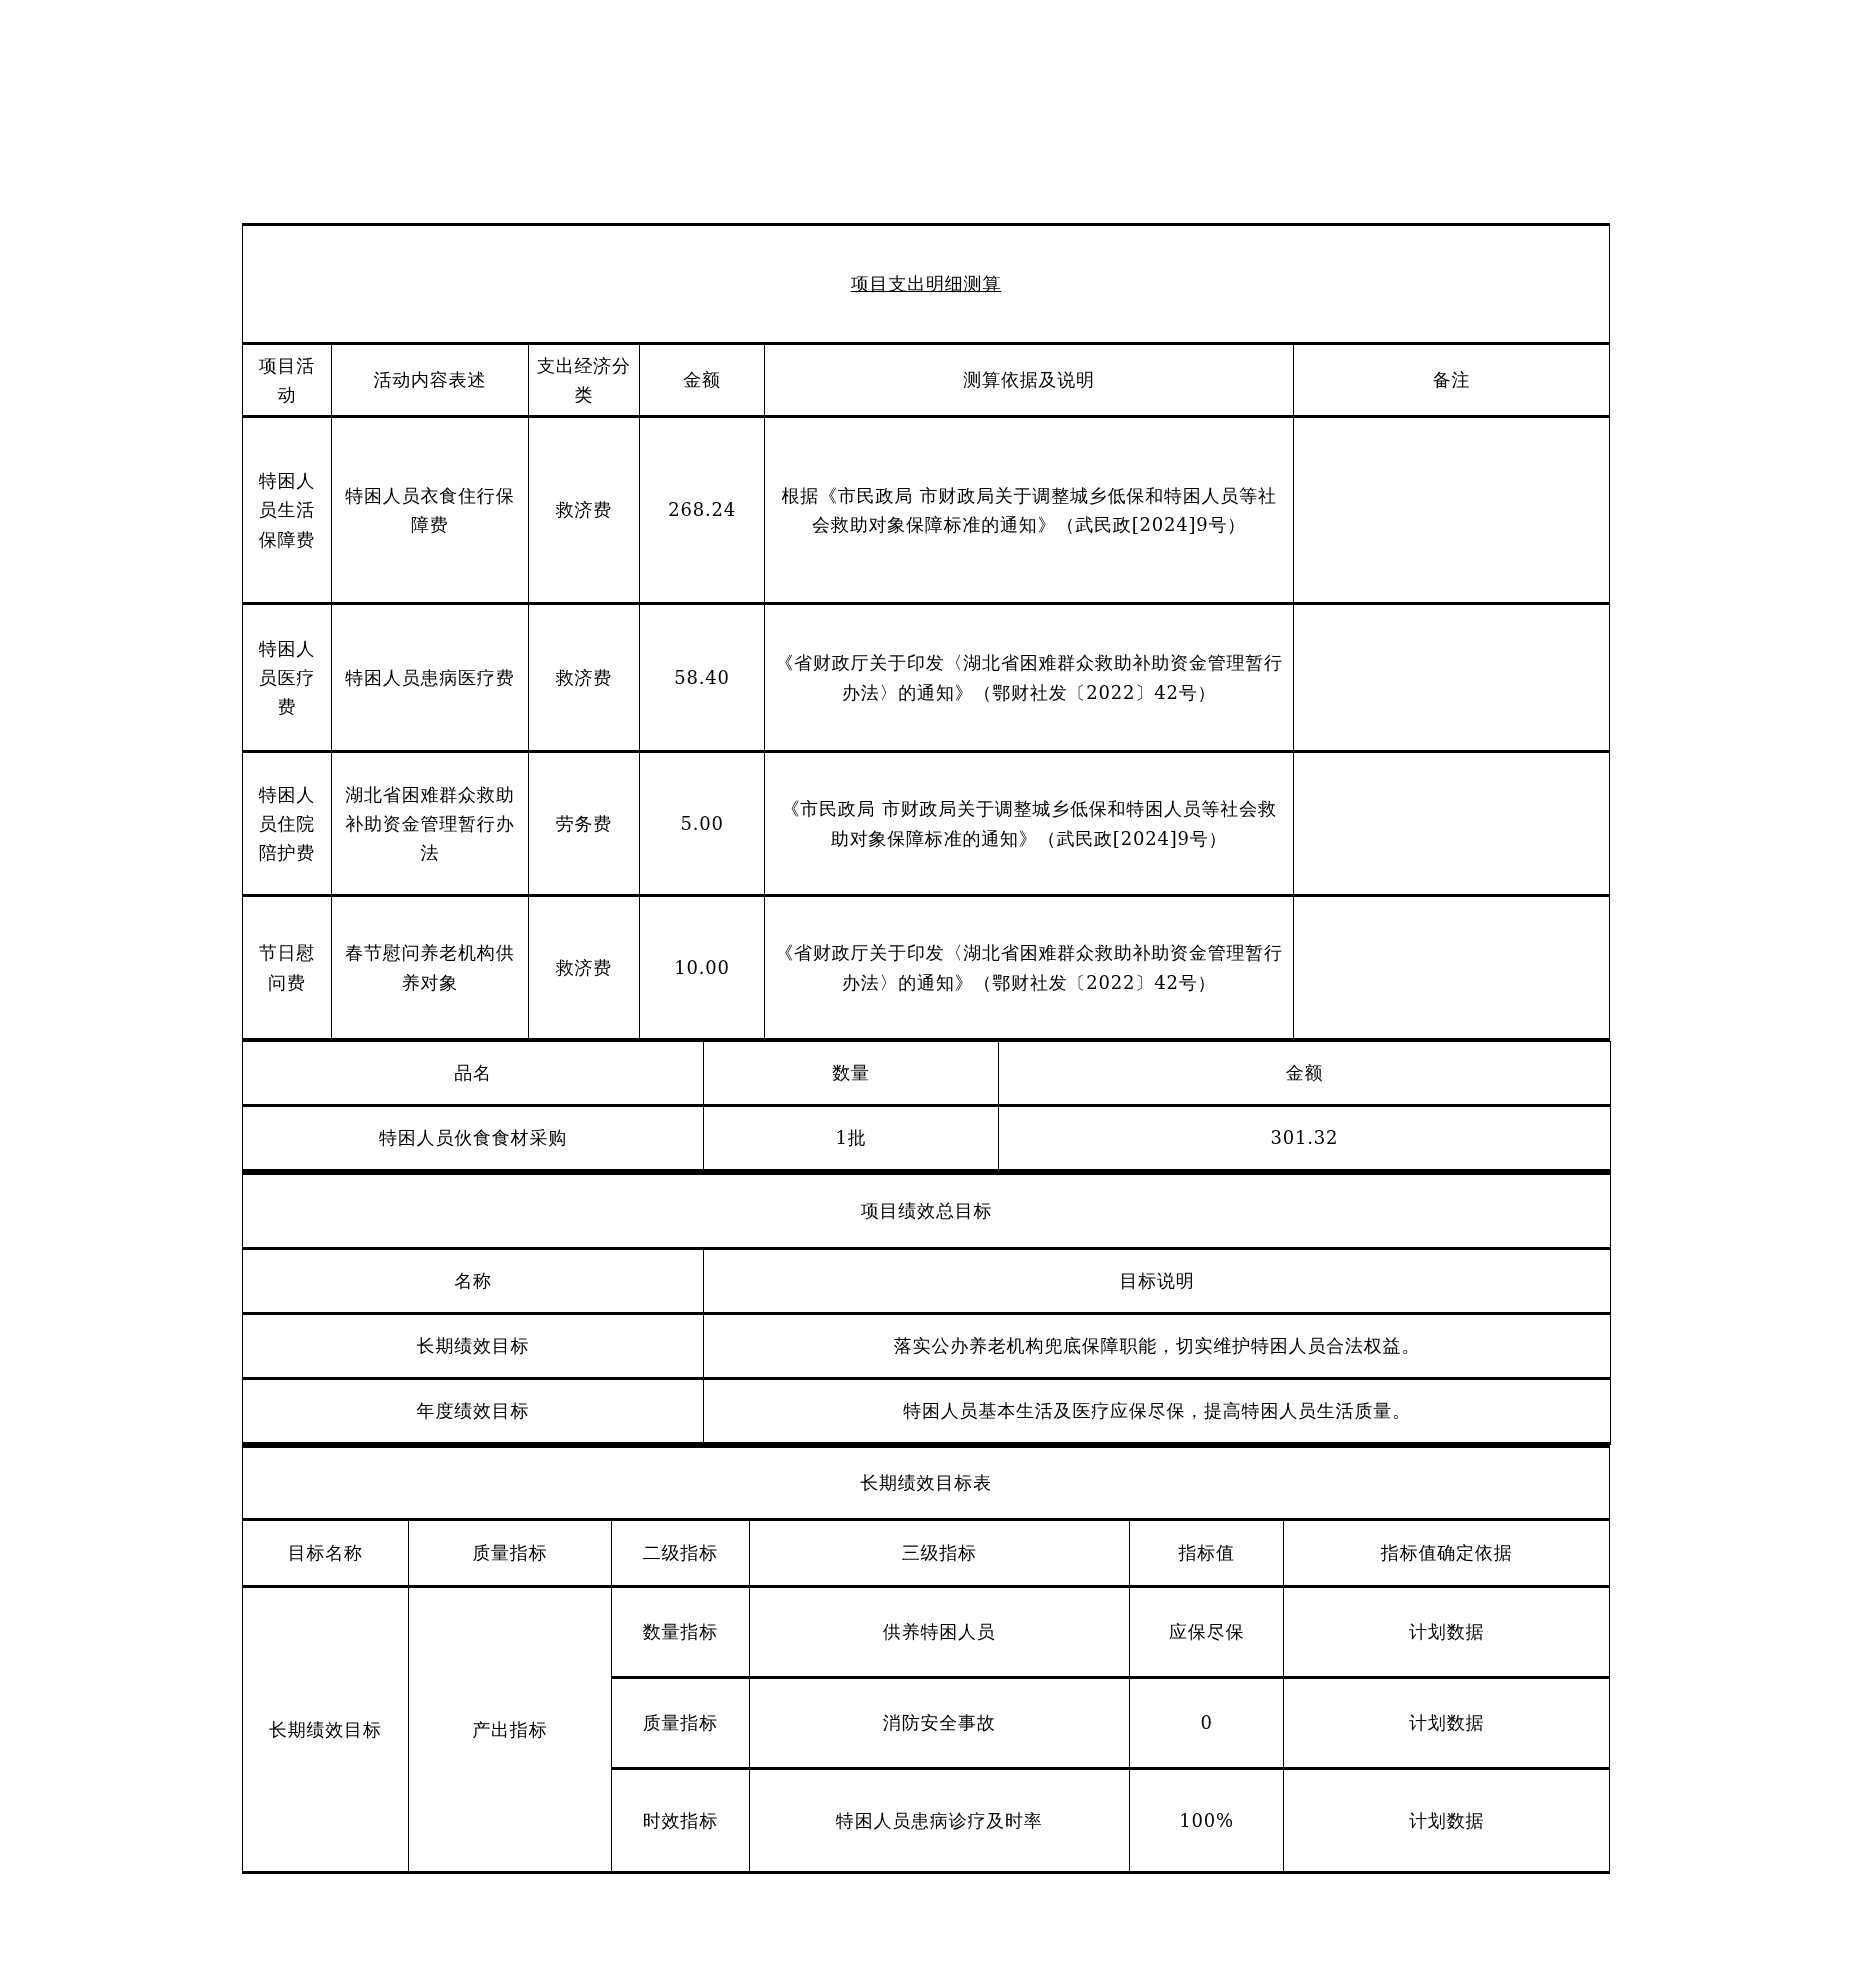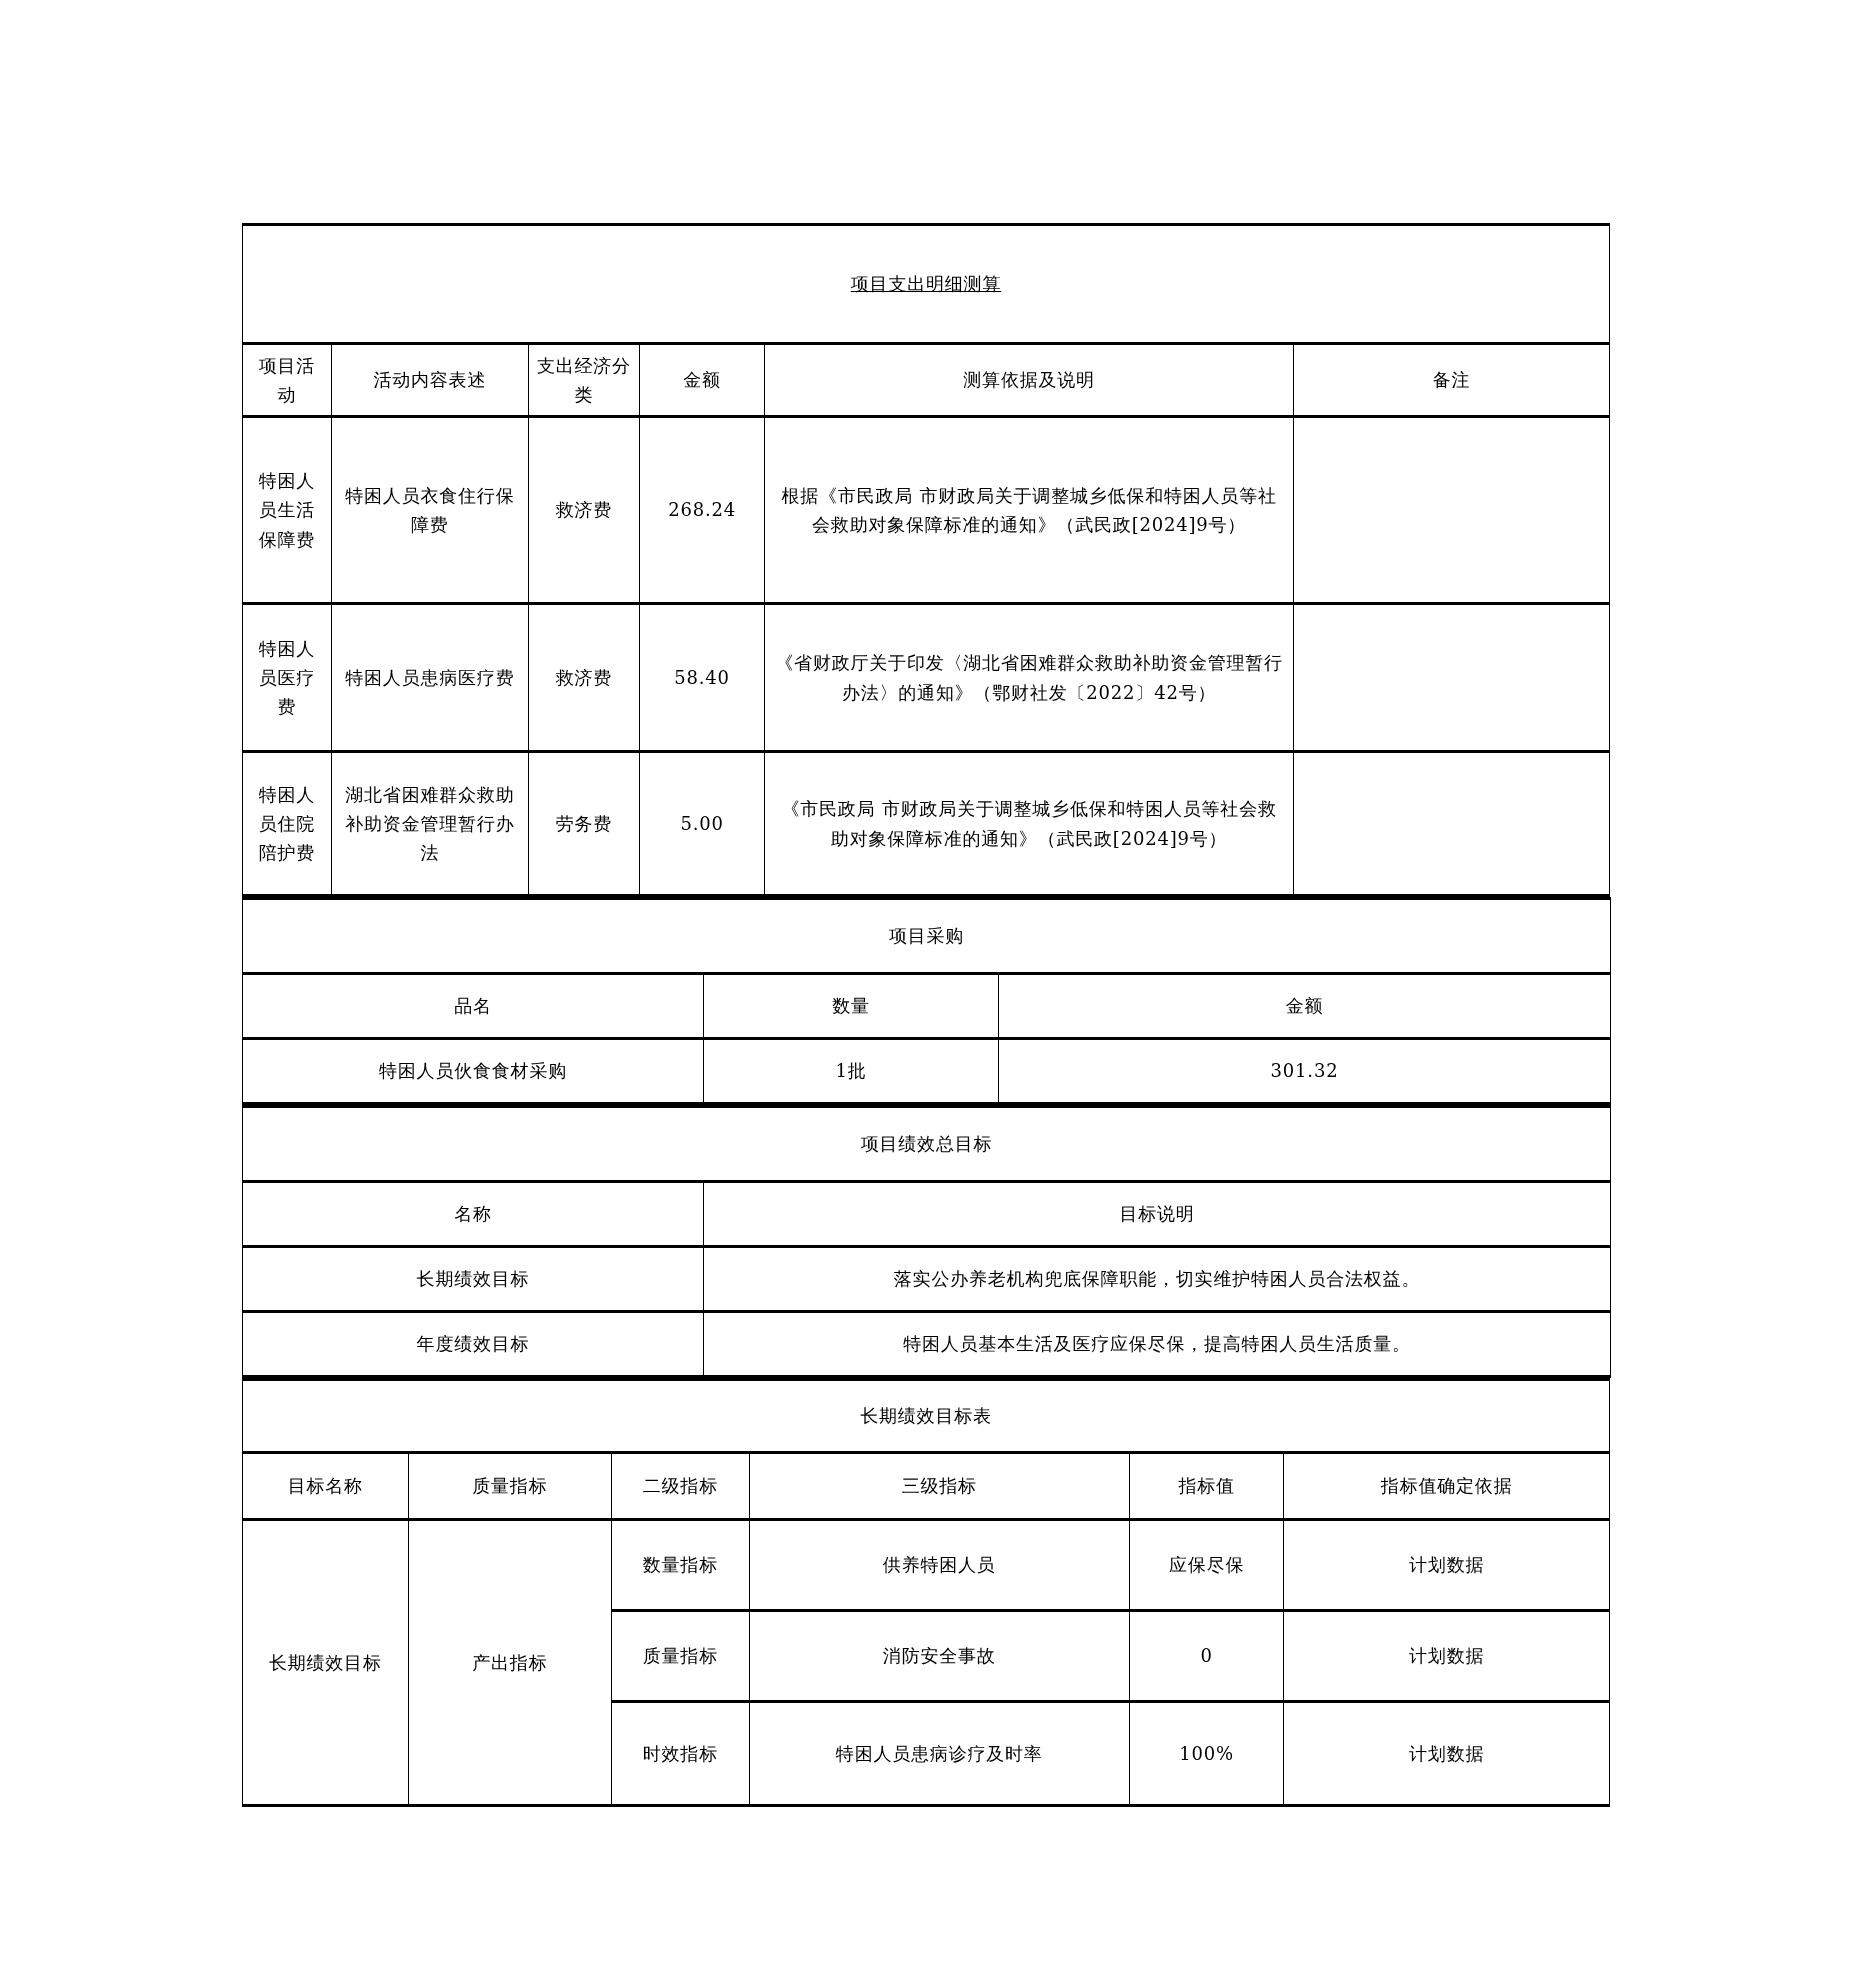--- a/index.html
+++ b/index.html
@@ -111,33 +111,38 @@
 
         <tr>
           <td class="left thickabove" style="height:130px">特困人员住院陪护费</td>
           <td class="left thickabove">湖北省困难群众救助补助资金管理暂行办法</td>
           <td class="thickabove">劳务费</td>
           <td class="num thickabove">5.00</td>
           <td class="thickabove">《市民政局 市财政局关于调整城乡低保和特困人员等社会救助对象保障标准的通知》（武民政[2024]9号）</td>
           <td class="thickabove"></td>
         </tr>
 
+        <tr>
+          <td class="left thickabove" style="height:130px">节日慰问费</td>
+          <td class="left thickabove">春节慰问养老机构供养对象</td>
+          <td class="thickabove">救济费</td>
+          <td class="num thickabove">10.00</td>
+          <td class="thickabove">《省财政厅关于印发〈湖北省困难群众救助补助资金管理暂行办法〉的通知》（鄂财社发〔2022〕42号）</td>
+          <td class="thickabove"></td>
+        </tr>
       </tbody>
     </table>
 
     <table class="doc" style="border-top:none;">
       <colgroup>
         <col style="width:461px">
         <col style="width:295px">
         <col style="width:612px">
       </colgroup>
       <tbody>
-        <tr>
-          <td class="section-title" colspan="3" style="height:61px">项目采购</td>
-        </tr>
         <tr>
           <td class="hdr" style="height:51px">品名</td>
           <td class="hdr">数量</td>
           <td class="hdr">金额</td>
         </tr>
         <tr>
           <td style="height:51px">特困人员伙食食材采购</td>
           <td class="num">1批</td>
           <td class="num">301.32</td>
         </tr>

